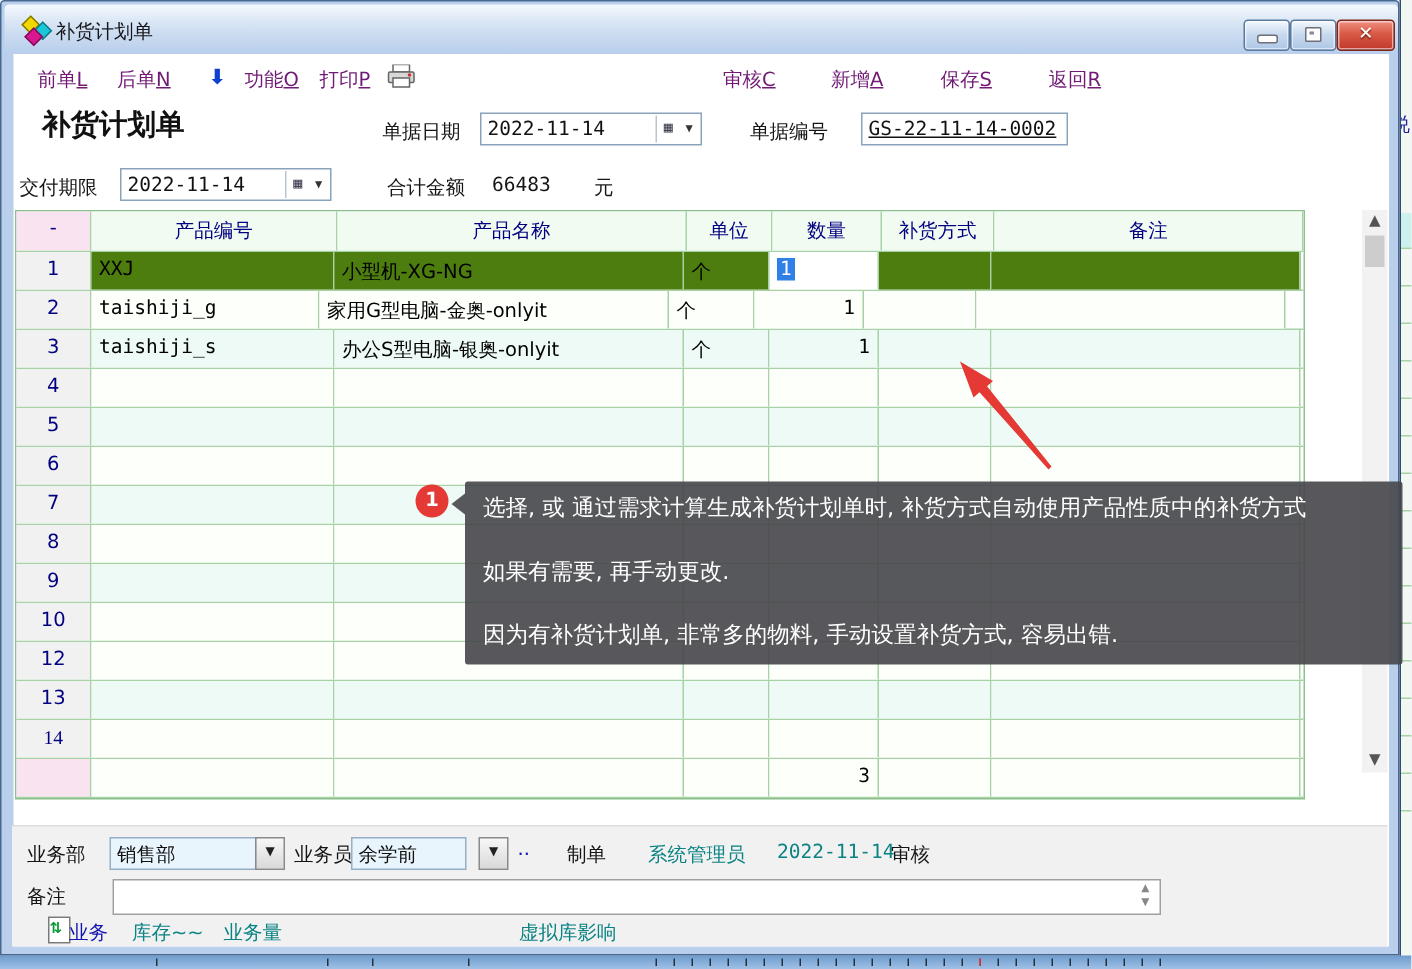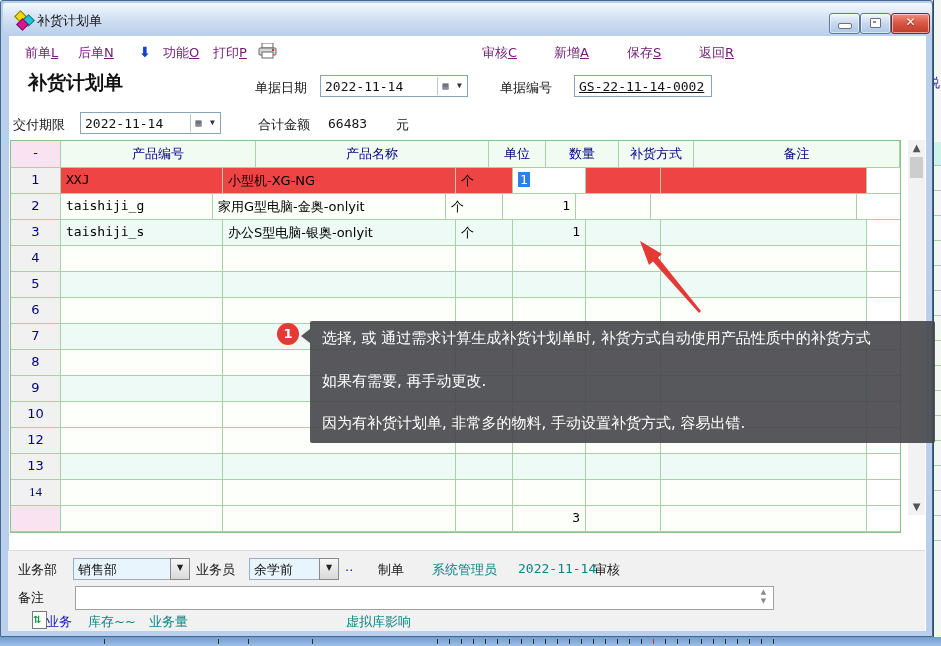--- a/index.html
+++ b/index.html
@@ -50,21 +50,21 @@
   
   .grid{left:10px;top:140px;border:1px solid #8cc08c;background:#fff;}
   .grow{display:flex;border-bottom:1px solid #a6d2a6;}
   .gcell{box-sizing:border-box;border-right:1px solid #a6d2a6;font-size:13px;overflow:hidden;white-space:nowrap;}
   .ghead .gcell{background:#f2fbf2;color:#000080;text-align:center;padding-top:4px;height:26px;}
   .ghead .gcell.rn{background:#f9e3f0;}
   .gbody .gcell{height:25px;padding:4px 5px 0 5px;color:#000;}
   .gbody .gcell.rn{background:#f1f1f1;color:#000080;text-align:center;padding:4px 0 0 0;}
   .gbody .gcell.num{text-align:right;font-family:"DejaVu Sans Mono",monospace;}
   .gbody .gcell.code{font-family:"DejaVu Sans Mono",monospace;}
-  .grow.sel .gcell:not(.rn){background:#ef4444;}
+  .grow.sel .gcell:not(.rn){background:#4d7c0f;}
   .grow.odd .gcell:not(.rn){background:#edfaf5;}
   .grow.even .gcell:not(.rn){background:#fdfffa;}
   .grow.total .gcell{background:#fdfffa;}
   .grow.total .gcell.rn{background:#f9e3f0;}
   .editcell{background:#fff !important;text-align:left !important;}
   .sel-text{display:inline-block;background:#2f7fe8;color:#fff;padding:0 2px;font-family:"DejaVu Sans Mono",monospace;}
 
   
   .vscroll{left:908px;top:140px;width:17px;height:375px;background:#f2f2f2;}
   .vscroll .arr{position:absolute;left:0;width:17px;height:16px;color:#555;font-size:10px;text-align:center;line-height:16px;}
@@ -215,21 +215,21 @@
     <span class="dd-arrow">▼</span>
   </span>
 
   <span class="abs flabel" style="left:258px;top:116px;">合计金额</span>
   <span class="abs flabel" style="left:328px;top:116px;font-family:'DejaVu Sans Mono',monospace;">66483</span>
   <span class="abs flabel" style="left:396px;top:116px;">元</span>
 
   <div class="abs grid" id="grid">
       <div class="grow ghead">
         <div class="gcell rn" style="width: 50px;">-</div>
-        <div class="gcell" style="width: 195px;">产品编号</div>
+        <div class="gcell" style="width: 164px;">产品编号</div>
         <div class="gcell" style="width: 233px;">产品名称</div>
         <div class="gcell" style="width: 57px;">单位</div>
         <div class="gcell" style="width: 73px;">数量</div>
         <div class="gcell" style="width: 75px;">补货方式</div>
         <div class="gcell" style="width: 206px;">备注</div>
       </div>
       <div class="gbody">
         <div class="grow sel">
           <div class="gcell rn" style="width: 50px;">1</div>
           <div class="gcell code" style="width: 162px;">XXJ</div>
@@ -367,21 +367,21 @@
 
   <div class="abs footerbg"></div>
 
   <span class="abs flabel" style="left:18px;top:561px;">业务部</span>
   <span class="abs ddfield" style="left:73px;top:558px;width:96px;">
     <span class="val">销售部</span>
   </span>
   <span class="abs ddbtn" style="left:170px;top:558px;">▼</span>
 
   <span class="abs flabel" style="left:196px;top:561px;">业务员</span>
-  <span class="abs ddfield" style="left:249px;top:558px;width:75px;">
+  <span class="abs ddfield" style="left:234px;top:558px;width:75px;">
     <span class="val">余学前</span>
   </span>
   <span class="abs ddbtn" style="left:319px;top:558px;">▼</span>
 
   <span class="abs flabel bluelink" style="left:345px;top:559px;">..</span>
   <span class="abs flabel" style="left:378px;top:561px;">制单</span>
   <span class="abs flabel teal" style="left:432px;top:561px;">系统管理员</span>
   <span class="abs flabel teal" style="left:518px;top:561px;font-family:'DejaVu Sans Mono',monospace;">2022-11-14</span>
   <span class="abs flabel" style="left:594px;top:561px;">审核</span>
 

